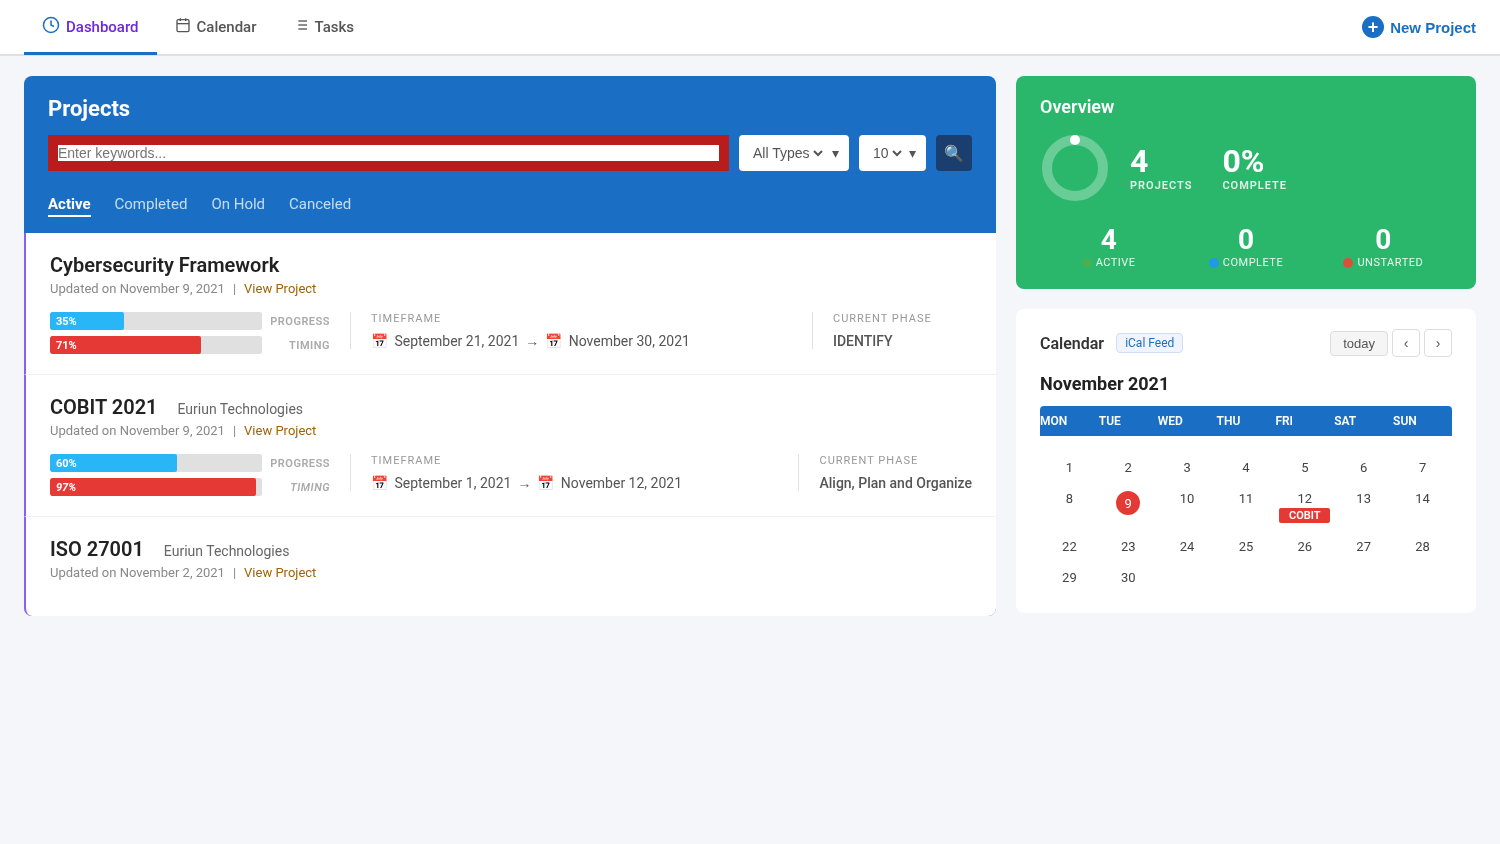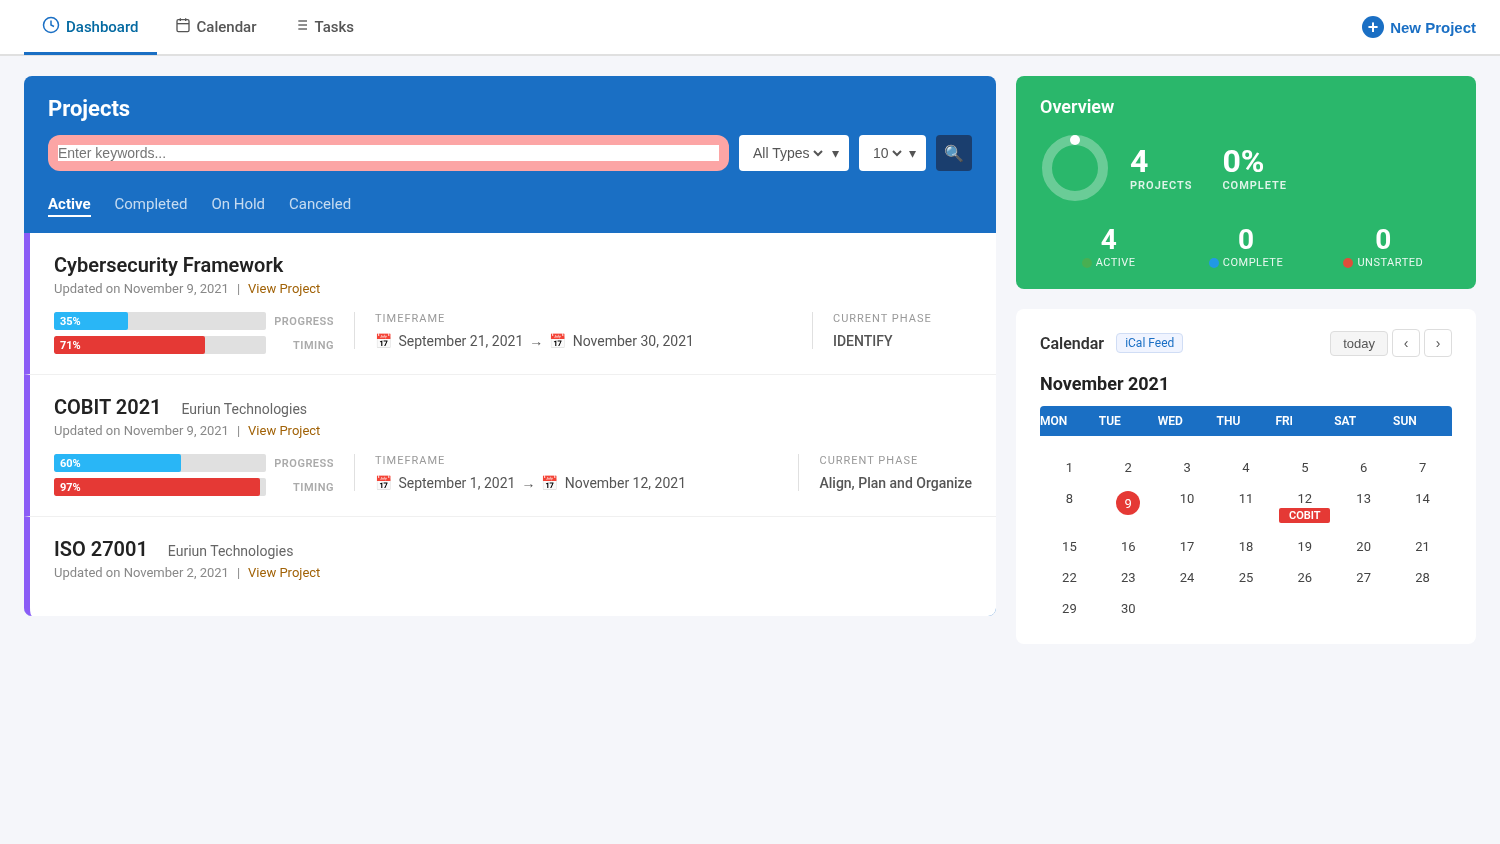--- a/index.html
+++ b/index.html
@@ -1,51 +1,51 @@
 <!DOCTYPE html>
 <html><head>
   <meta charset="utf-8">
   <style>
     * { box-sizing: border-box; margin: 0; padding: 0; }
     body { font-family: -apple-system, BlinkMacSystemFont, 'Segoe UI', Roboto, sans-serif; background: #f5f6fa; color: #333; font-size: 14px; }
 
     
     .top-nav { display: flex; align-items: center; background: #fff; padding: 0 24px; height: 56px; border-bottom: 2px solid #e0e0e0; }
     .nav-item { display: flex; align-items: center; gap: 6px; padding: 0 18px; height: 100%; font-size: 15px; font-weight: 500; color: #555; cursor: pointer; text-decoration: none; border-bottom: 3px solid transparent; margin-bottom: -2px; }
-    .nav-item.active { color: #0369a1; border-bottom: 3px solid #1a6fc4; }
+    .nav-item.active { color: #6d28d9; border-bottom: 3px solid #1a6fc4; }
     .nav-item-icon { font-size: 16px; }
     .nav-spacer { flex: 1; }
     .new-project-btn { display: flex; align-items: center; gap: 6px; background: #fff; border: none; color: #1a6fc4; font-size: 15px; font-weight: 600; cursor: pointer; }
     .new-project-btn .plus-icon { background: #1a6fc4; color: #fff; border-radius: 50%; width: 22px; height: 22px; display: flex; align-items: center; justify-content: center; font-size: 18px; line-height: 1; }
 
     
     .main-layout { display: flex; gap: 20px; padding: 20px 24px; }
     .left-panel { flex: 1; min-width: 0; }
     .right-panel { width: 460px; flex-shrink: 0; }
 
     
     .projects-card { background: #1a6fc4; border-radius: 8px; overflow: visible; }
     .projects-header { padding: 20px 24px 16px; }
     .projects-title { color: #fff; font-size: 22px; font-weight: 700; margin-bottom: 14px; }
     .projects-controls { display: flex; align-items: center; gap: 10px; }
-    .search-input-wrap { flex: 1; background: #fca5a5; border-radius: 12px; display: flex; align-items: center; padding: 0 10px; height: 36px; }
+    .search-input-wrap { flex: 1; background: #b91c1c; border-radius: 0; display: flex; align-items: center; padding: 0 10px; height: 36px; }
     .search-input-wrap input { border: none; outline: none; flex: 1; font-size: 14px; color: #888; }
     .type-select { background: #fff; border: none; border-radius: 4px; height: 36px; padding: 8px 10px; font-size: 14px; color: #555; display: flex; align-items: center; gap: 6px; cursor: pointer; white-space: nowrap; }
     .type-select select { border: none; outline: none; background: transparent; font-size: 14px; color: #555; cursor: pointer; }
     .count-select { background: #fff; border: none; border-radius: 4px; height: 36px; padding: 0 10px; font-size: 14px; color: #555; display: flex; align-items: center; gap: 4px; cursor: pointer; }
     .count-select select { border: none; outline: none; background: transparent; font-size: 14px; color: #555; cursor: pointer; }
     .search-btn { background: #1a3e6e; border: none; border-radius: 4px; width: 36px; height: 36px; display: flex; align-items: center; justify-content: center; cursor: pointer; color: #fff; font-size: 16px; }
 
     .filter-tabs { display: flex; gap: 24px; padding: 8px 24px 16px; }
     .filter-tab { color: rgba(255,255,255,0.75); font-size: 15px; cursor: pointer; padding-bottom: 2px; }
     .filter-tab.active-tab { color: #fff; font-weight: 700; border-bottom: 2px solid #fff; }
 
     
     .projects-list { background: #fff; border-radius: 0 0 8px 8px; }
-    .project-item { padding: 20px 24px 20px; border-bottom: 1px solid #f0f0f0; border-left: 6px solid #8b5cf6; }
+    .project-item { padding: 20px 24px 20px; border-bottom: 1px solid #f0f0f0; border-left: 2px solid #8b5cf6; }
     .project-item:last-child { border-bottom: none; border-radius: 0 0 8px 8px; }
     .project-name { font-size: 20px; font-weight: 600; color: #222; margin-bottom: 4px; }
     .project-meta { display: flex; align-items: center; gap: 8px; color: #888; font-size: 13px; margin-bottom: 16px; }
     .project-meta a { color: #a16207; text-decoration: none; cursor: pointer; }
     .project-company { color: #666; font-size: 14px; font-weight: 400; margin-left: 10px; }
 
     .project-details { display: flex; gap: 20px; align-items: flex-start; }
     .progress-section { min-width: 280px; }
     .progress-bar-bg { flex: 1; height: 18px; background: #e0e0e0; border-radius: 2px; overflow: hidden; }
     .progress-bar-fill { height: 100%; border-radius: 2px; display: flex; align-items: center; padding-left: 6px; font-size: 11px; font-weight: 700; color: #fff; }
@@ -229,21 +229,21 @@
             <a>View Project</a>
           </div>
           <div class="project-details">
             <div class="progress-section">
               <div style="display:flex; align-items:center; gap:8px; margin-bottom:6px;">
                 <div class="progress-bar-bg" style="flex:1">
                   <div class="progress-bar-fill blue" style="width:60%">60%</div>
                 </div>
                 <div class="progress-row-label">PROGRESS</div>
               </div>
-              <div style="display:flex; align-items:center; gap:8px;">
+              <div style="display:flex; align-items:center; gap:8px;font-style:italic;">
                 <div class="progress-bar-bg" style="flex:1">
                   <div class="progress-bar-fill red" style="width:97%">97%</div>
                 </div>
                 <div class="progress-row-label">TIMING</div>
               </div>
             </div>
             <div class="timeframe-section">
               <div class="section-label">TIMEFRAME</div>
               <div class="timeframe-dates">
                 <span>📅</span>
@@ -368,29 +368,20 @@
             <tr>
               <td>8</td>
               <td><span class="today-cell">9</span></td>
               <td>10</td>
               <td>11</td>
               <td>12<div class="cal-event">COBIT</div></td>
               <td>13</td>
               <td>14</td>
             </tr>
             <tr>
-              <td>15</td>
-              <td>16</td>
-              <td>17</td>
-              <td>18</td>
-              <td>19</td>
-              <td>20</td>
-              <td>21</td>
-            </tr>
-            <tr>
               <td>22</td>
               <td>23</td>
               <td>24</td>
               <td>25</td>
               <td>26</td>
               <td>27</td>
               <td>28</td>
             </tr>
             <tr>
               <td>29</td>

